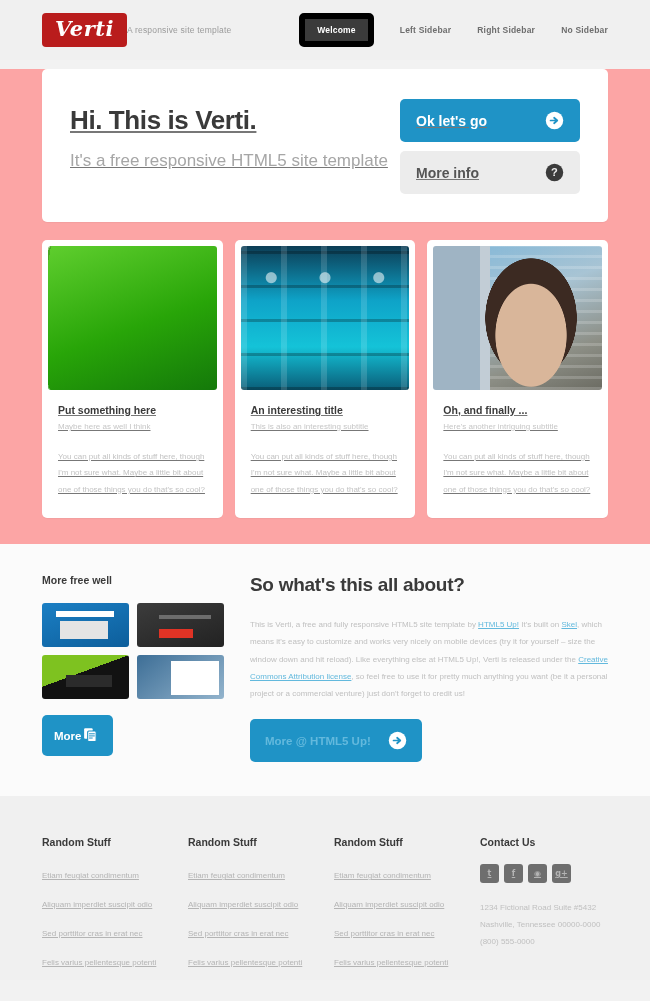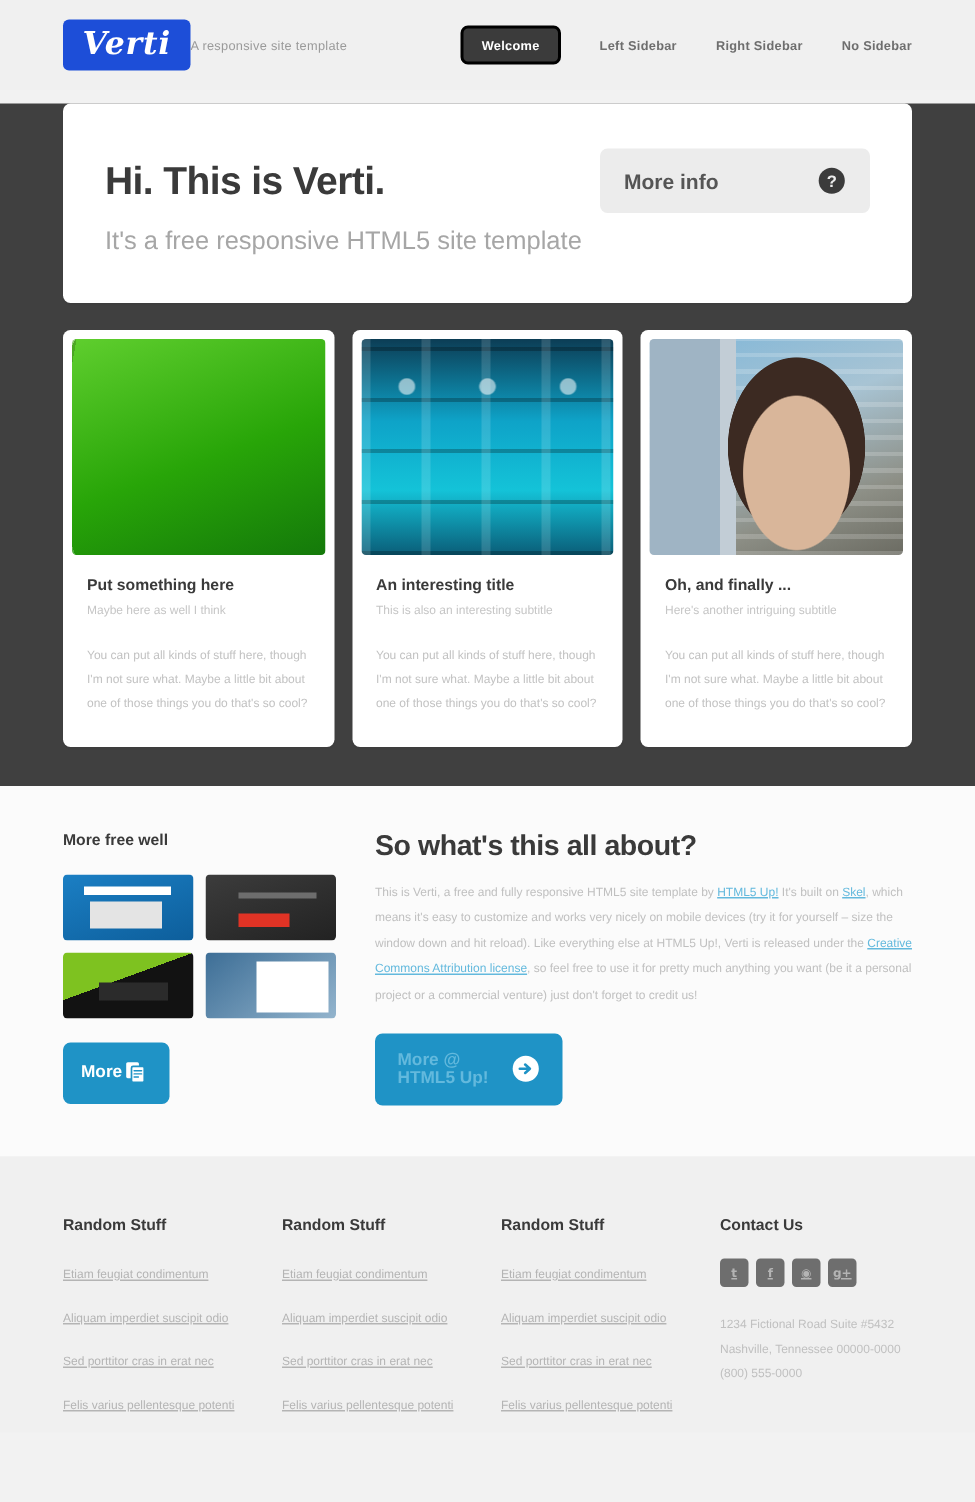--- a/index.html
+++ b/index.html
@@ -20,21 +20,21 @@
 
   
   .header {
     height: 60px;
     background: #f0f0f0;
     display: flex;
     align-items: center;
     padding: 0 42px;
   }
   .logo {
-    background: #1d4ed8;
+    background: #b91c1c;
     color: #fff;
     font-family: "DejaVu Serif", serif;
     font-style: italic;
     font-weight: bold;
     font-size: 21px;
     padding: 4px 13px 6px 13px;
     border-radius: 4px;
     letter-spacing: 0.5px;
     line-height: 1.1;
   }
@@ -54,25 +54,25 @@
     font-weight: bold;
     color: #6e6e6e;
     text-decoration: none;
     letter-spacing: .2px;
   }
   .nav a.active {
     background: #3b3b3b;
     color: #fff;
     padding: 6px 12px;
     border-radius: 5px;
-    border: 2px solid #000000;
-  }
-
-  
-  .section-light { background: #404040; padding: 0 42px; }
+    border: 6px solid #000000;
+  }
+
+  
+  .section-light { background: #fca5a5; padding: 0 42px; text-decoration: underline; }
   .banner {
     background: #fff;
     border-radius: 5px;
     margin-top: 9px;
     padding: 30px 28px 28px 28px;
     display: flex;
     align-items: flex-start;
     box-shadow: 0 1px 1px rgba(0,0,0,.04);
   }
   .banner-text { flex: 1; padding-top: 6px; }
@@ -202,31 +202,31 @@
     padding: 11px 12px;
     font-size: 11.5px;
   }
 
   .about-main { flex: 1; }
   .about-main h2 {
     font-size: 19px;
     font-weight: bold;
     color: #3a3a3a;
     letter-spacing: -.3px;
-    margin-bottom: 10px;
+    margin-bottom: 20px;
   }
   .about-main p {
     font-size: 8px;
     line-height: 2.15;
     color: #c0c0c0;
     margin-bottom: 17px;
   }
   .about-main a { color: #63b9dd; }
   .btn-huge {
-    width: 125px;
+    width: 172px;
     padding: 12px 15px;
     font-size: 11.5px;
     margin-top: 3px;
   }
 
   
   .footer {
     background: #f0f0f0;
     padding: 40px 42px 0 42px;
     display: flex;
@@ -277,20 +277,29 @@
   </div>
 
   <div class="section-light">
 
     <div class="banner">
       <div class="banner-text">
         <h1>Hi. This is Verti.</h1>
         <h2>It's a free responsive HTML5 site template</h2>
       </div>
       <div class="banner-actions">
+        <a href="#" class="btn btn-primary">
+          <span>Ok let's go</span>
+          <span class="ico">
+            <svg viewBox="0 0 24 24" width="19" height="19">
+                <circle cx="12" cy="12" r="11" fill="#fff"></circle>
+                <path d="M7 12h8M11.5 8.5L15.5 12l-4 3.5" stroke="#1f93c6" stroke-width="2.2" fill="none" stroke-linecap="round" stroke-linejoin="round"></path>
+              </svg>
+          </span>
+        </a>
         <a href="#" class="btn btn-secondary">
           <span>More info</span>
           <span class="ico">
             <svg viewBox="0 0 24 24" width="19" height="19">
                 <circle cx="12" cy="12" r="11" fill="#3b3b3b"></circle>
                 <text x="12" y="17" font-size="14" font-weight="bold" fill="#ececec" text-anchor="middle" font-family="Liberation Sans, sans-serif">?</text>
               </svg>
           </span>
         </a>
       </div>

